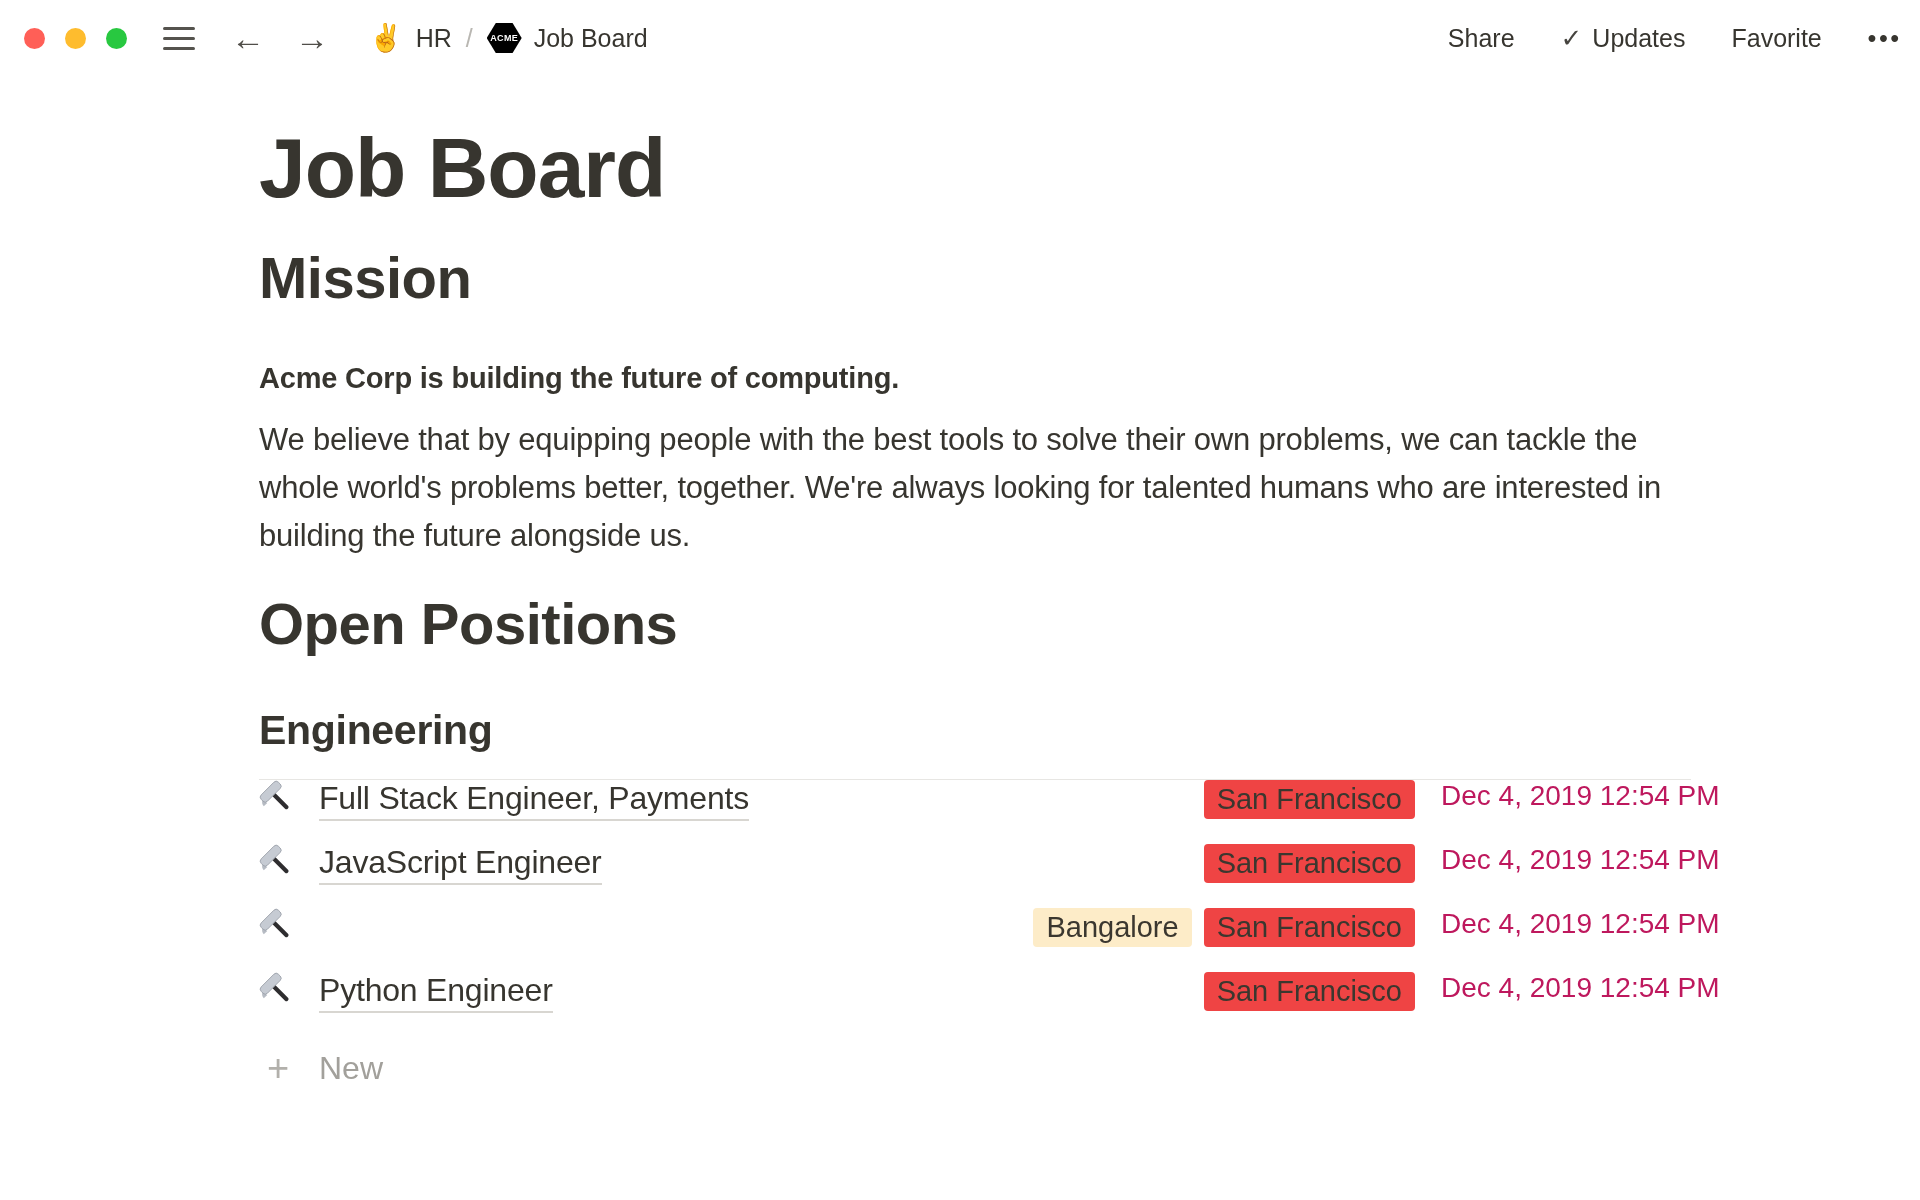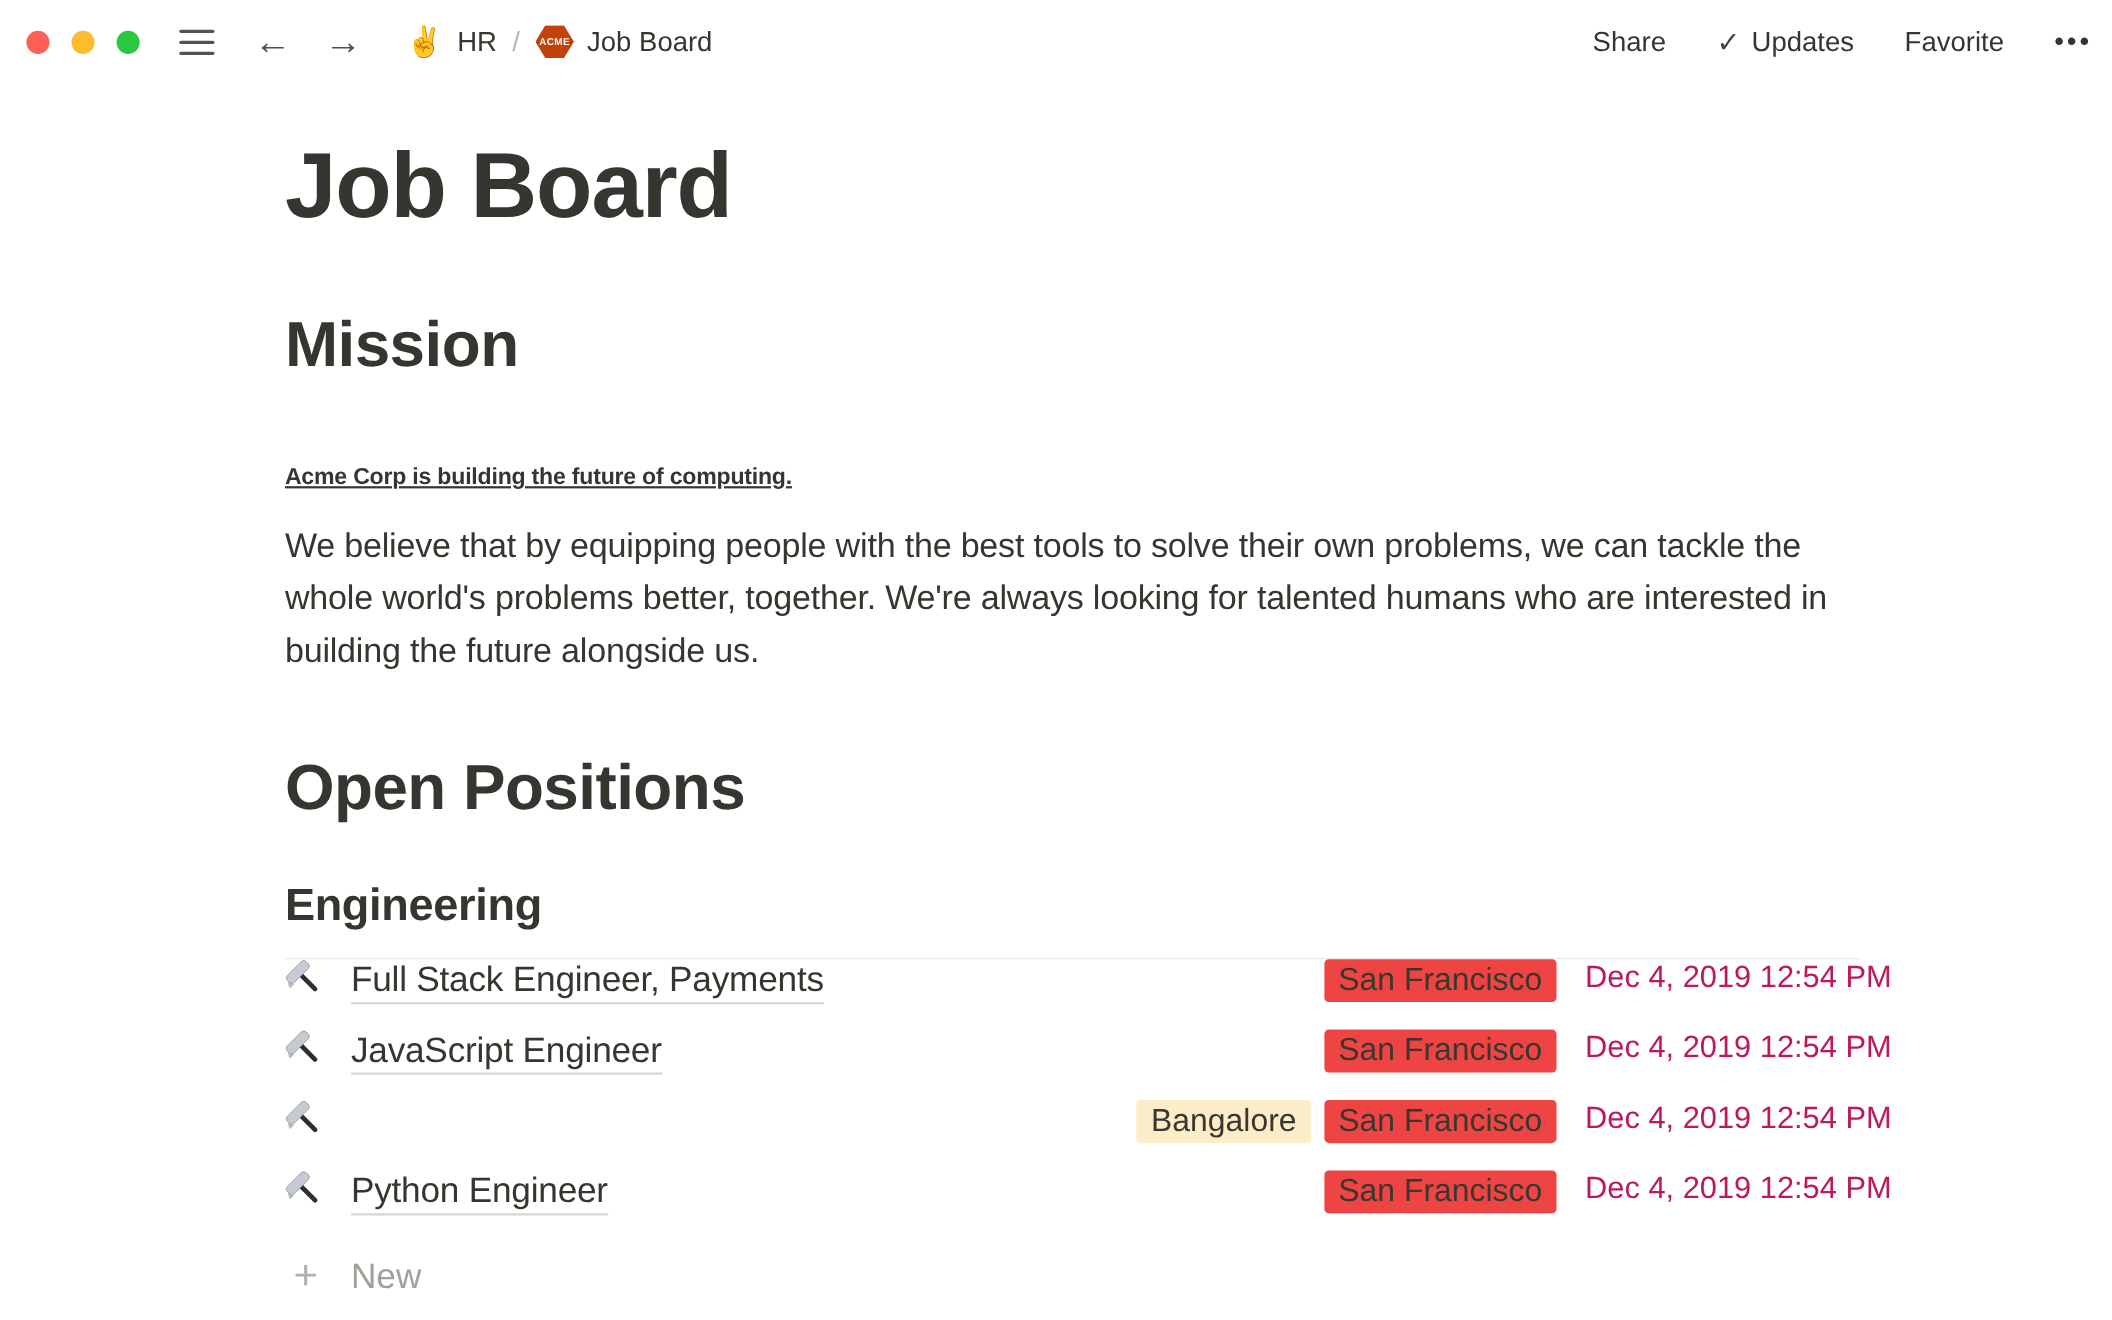--- a/index.html
+++ b/index.html
@@ -17,35 +17,35 @@
   .hamburger { margin-left:36px; width:32px; display:flex; flex-direction:column; gap:7px; cursor:pointer; }
   .hamburger span { height:3px; background:#55534e; border-radius:2px; }
 
   .nav-arrow { font-size:34px; color:#504e49; margin-left:30px; cursor:pointer; line-height:1; }
   .nav-arrow.back { margin-left:36px; }
 
   .breadcrumb { display:flex; align-items:center; margin-left:40px; font-size:25px; }
   .crumb { cursor:pointer; white-space:nowrap; }
   .crumb-emoji { font-size:27px; color:#e8b425; margin-right:13px; }
   .crumb-sep { color:#b9b7b2; margin:0 14px; }
-  .acme-badge { width:35px; height:30px; background:#c2410c;
+  .acme-badge { width:35px; height:30px; background:#000000;
                 clip-path:polygon(26% 0%, 74% 0%, 100% 50%, 74% 100%, 26% 100%, 0% 50%);
                 display:flex; align-items:center; justify-content:center; margin-right:12px; }
   .acme-badge span { color:#fff; font-size:9px; font-weight:bold; letter-spacing:.4px; }
 
   .topbar-right { margin-left:auto; display:flex; align-items:center; gap:46px; font-size:25px;justify-content:space-between; }
   .topbar-btn { cursor:pointer; white-space:nowrap; display:flex; align-items:center; gap:10px; }
   .check-glyph { font-size:26px; color:#46443f; }
   .more-dots { font-size:24px; letter-spacing:3px; font-weight:bold; }
 
   
   .content { margin-left:259px; width:1432px; }
   .page-title { margin-top:46px; font-size:84px; line-height:1.1; font-weight:700; letter-spacing:-1px; }
-  .h2 { margin-top:68px; font-size:58px; line-height:1.1; font-weight:700; letter-spacing:-0.5px; }
-  .lead { margin-top:64px; font-size:21px; font-weight:700; line-height:48px; letter-spacing:-0.2px;text-decoration:underline; }
+  .h2 { margin-top:32px; font-size:58px; line-height:1.1; font-weight:700; letter-spacing:-0.5px; }
+  .lead { margin-top:44px; font-size:29px; font-weight:700; line-height:48px; letter-spacing:-0.2px; }
   .body-text { margin-top:14px; font-size:31px; line-height:48px; letter-spacing:-0.2px; max-width:1432px; }
   .h3 { margin-top:52px; font-size:41px; line-height:1.1; font-weight:700; letter-spacing:-0.3px; }
   .divider { margin-top:26px; border-top:1px solid #e7e6e3; width:100%; }
 
   
   .job-row { height:64px; display:flex; align-items:flex-start; }
   .hammer { width:38px; height:38px; flex:0 0 auto; margin-right:22px; }
   .job-link { font-size:32px; font-weight:500; border-bottom:2px solid #d8d6d1;
               padding-bottom:2px; cursor:pointer; letter-spacing:-0.2px; }
   .row-spacer { flex:1; }

